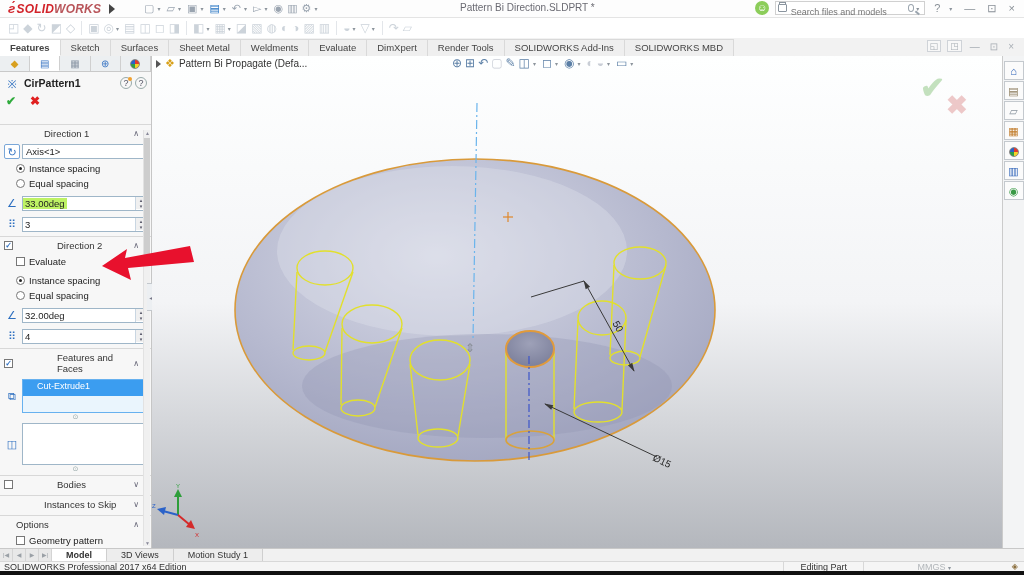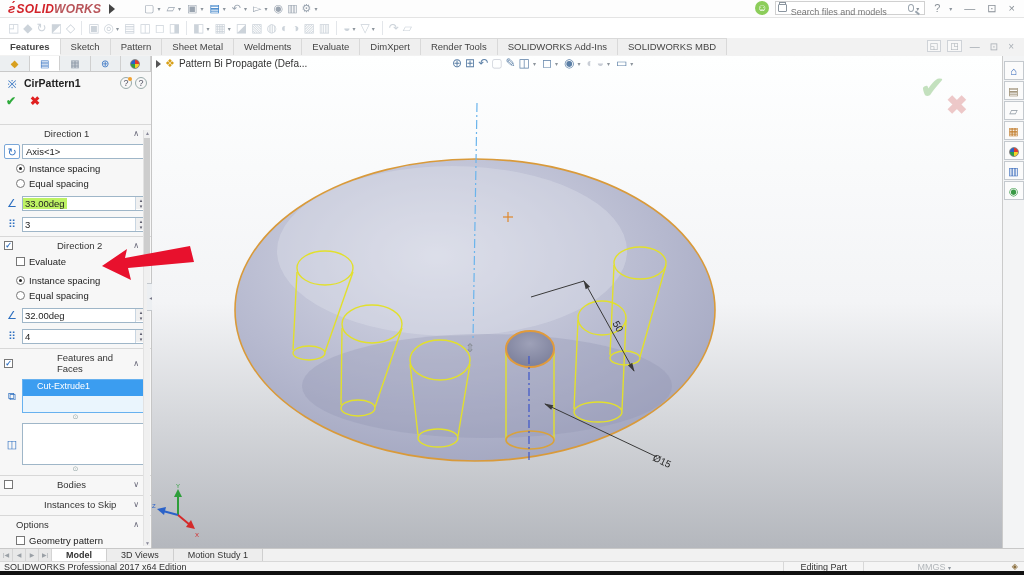--- a/index.html
+++ b/index.html
@@ -25,21 +25,21 @@
   .mag { width:8px; height:8px; border:1.4px solid #9aa4ae; border-radius:50%; position:relative; margin-right:2px; }
   .mag::after { content:""; position:absolute; left:6px; top:7px; width:5px; height:1.5px; background:#9aa4ae; transform:rotate(40deg); }
   .winbtn { font-size:11px; color:#888f96; padding:0 3px; }
 
   
   #cmdbar { position:absolute; left:0; top:18px; width:1024px; height:20px; background:#fff; display:flex; align-items:center; padding-left:6px; }
   .cmd-ic { font-size:12px; color:#ccd3da; margin:0 2px; }
   .gsep { width:1px; height:14px; background:#e3e6ea; margin:0 4px; }
 
   
-  #tabbar { position:absolute; left:0; top:38px; width:1024px; height:24px; background:#f2f2f2; border-bottom:1px solid #0369a1; display:flex; align-items:flex-start; }
+  #tabbar { position:absolute; left:0; top:38px; width:1024px; height:24px; background:#f2f2f2; border-bottom:6px solid #0369a1; display:flex; align-items:flex-end; }
   .rtab { font-size:9.5px; color:#444; padding:2px 10px 3px; border-right:1px solid #d9d9d9; border-top:1px solid #d9d9d9; background:#efefef; height:17px; }
   .rtab.active { background:#fff; font-weight:bold; border-bottom:1px solid #fff; }
   #docwin-ctrls { position:absolute; right:8px; top:40px; display:flex; align-items:center; gap:6px; }
   .dw { font-size:9px; color:#a8aeb5; border:1px solid #cfd3d8; padding:0 2px; background:#f8f8f8; }
   .dw.noborder { border:none; background:none; font-size:10px; }
 
   
   #main { position:absolute; left:0; top:56px; width:1024px; height:492px; }
 
   
@@ -136,20 +136,21 @@
       <span class="caret">▾</span>
     <span class="tb-ic">↶</span>
       <span class="caret">▾</span>
     <span class="tb-ic">▻</span>
       <span class="caret">▾</span>
     <span class="tb-ic">◉</span>
     <span class="tb-ic">▥</span>
     <span class="tb-ic">⚙</span>
       <span class="caret">▾</span>
   </div>
+  <div id="doc-title">Pattern Bi Direction.SLDPRT *</div>
   <div id="tb-right">
     <span id="smiley">☺</span>
     <span id="searchbox">
       <span class="folder-ic"></span>
       <input placeholder="Search files and models" style="">
       <span class="mag"></span>
       <span class="caret">▾</span>
     </span>
     <span class="winbtn">?</span>
       <span class="caret">▾</span>
@@ -191,21 +192,21 @@
   <span class="cmd-ic">▽</span>
   <span class="caret">▾</span>
   <span class="gsep"></span>
   <span class="cmd-ic">↷</span>
   <span class="cmd-ic">▱</span>
 </div>
 
 <div id="tabbar">
   <span class="rtab active">Features</span>
   <span class="rtab">Sketch</span>
-  <span class="rtab">Pattern</span>
+  <span class="rtab">Surfaces</span>
   <span class="rtab">Sheet Metal</span>
   <span class="rtab">Weldments</span>
   <span class="rtab">Evaluate</span>
   <span class="rtab">DimXpert</span>
   <span class="rtab">Render Tools</span>
   <span class="rtab">SOLIDWORKS Add-Ins</span>
   <span class="rtab">SOLIDWORKS MBD</span>
 </div>
 <div id="docwin-ctrls">
   <span class="dw">◱</span>

